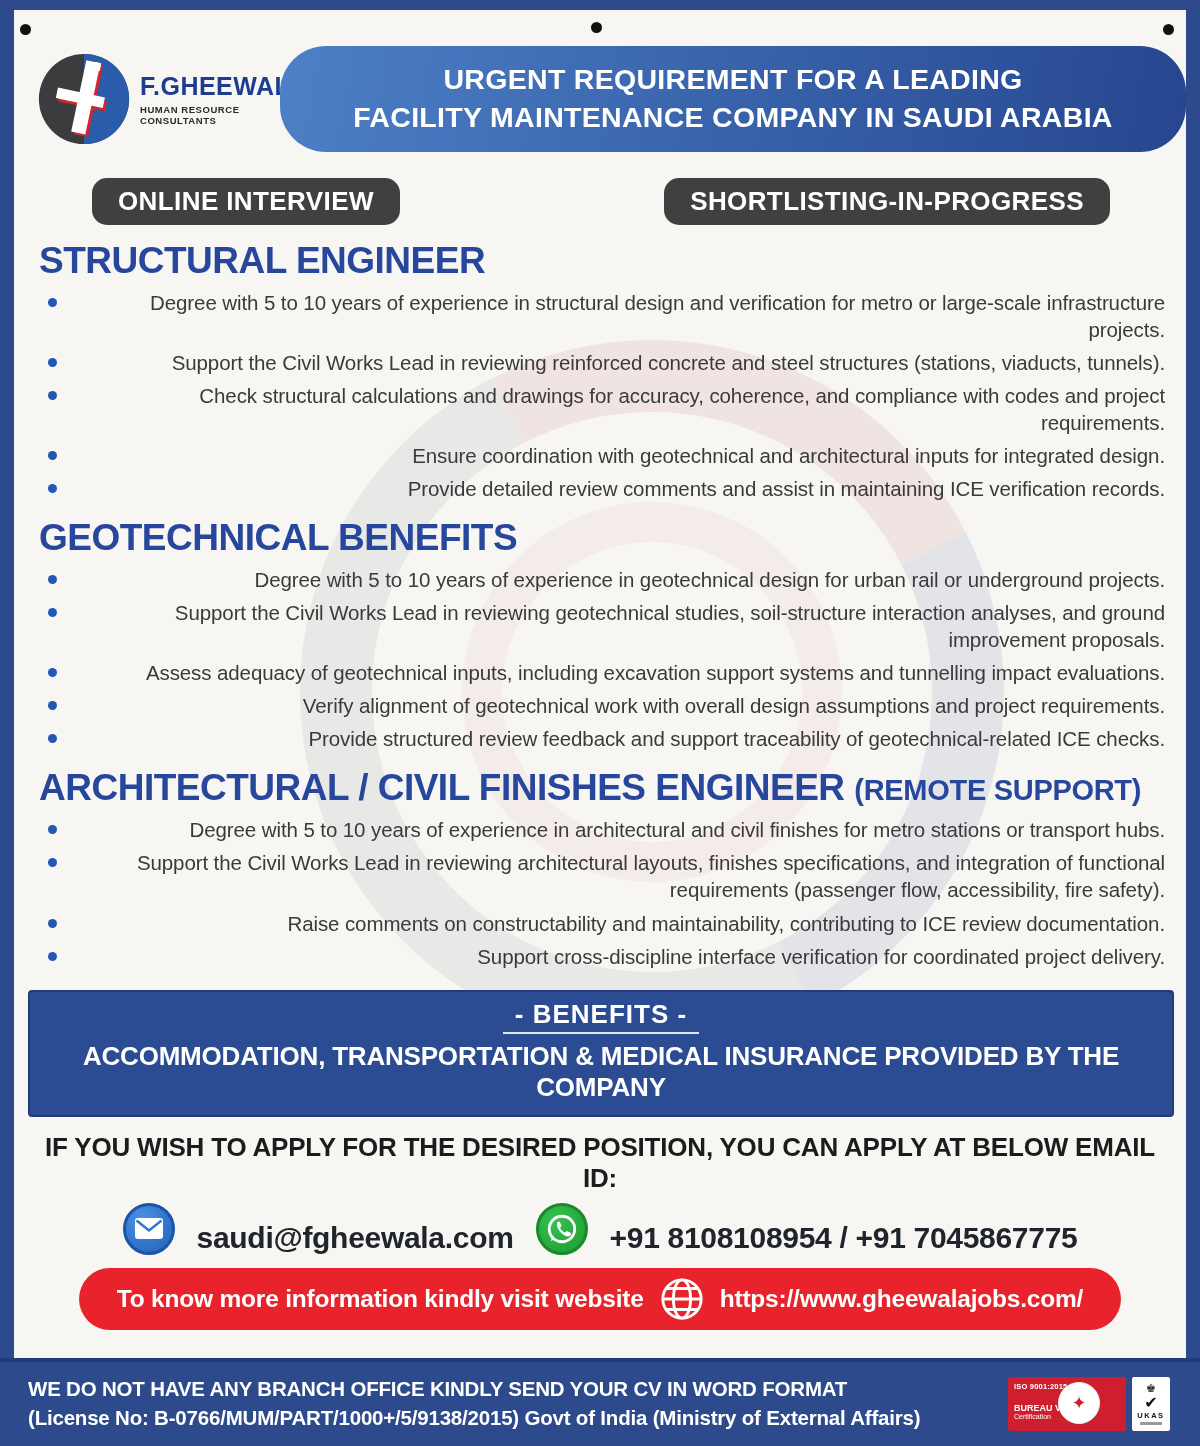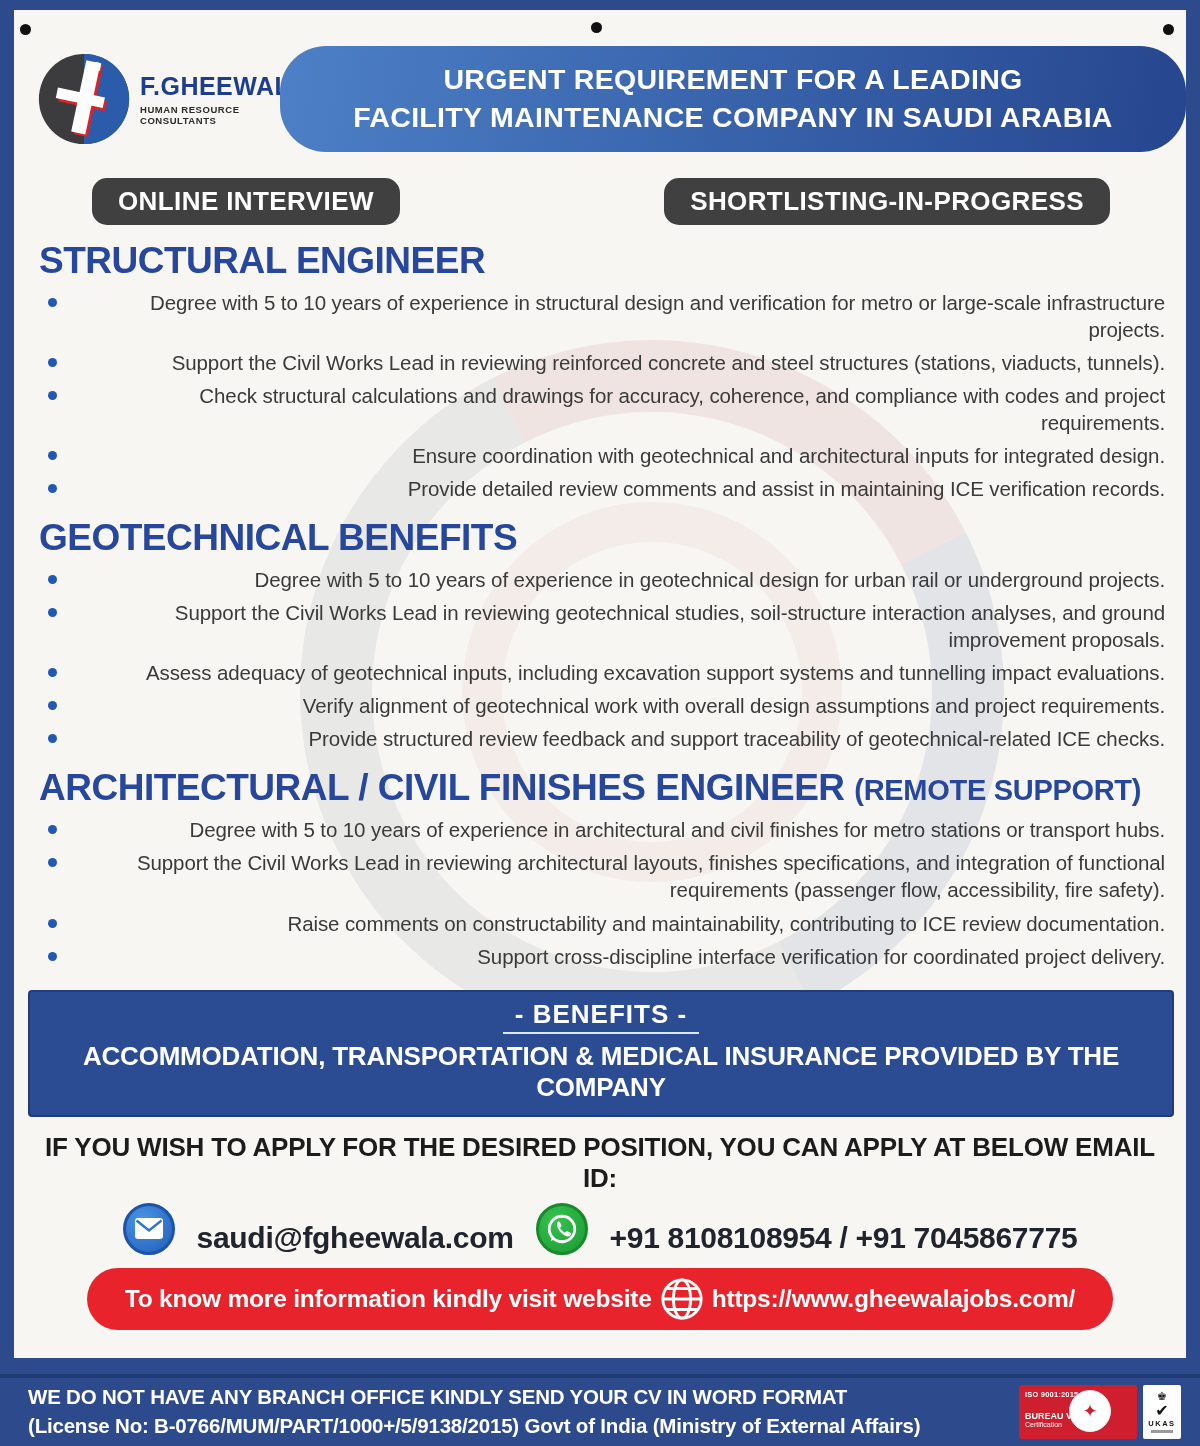--- a/index.html
+++ b/index.html
@@ -97,29 +97,29 @@
     width:52px;height:52px;border-radius:50%;flex:0 0 52px;
     display:flex;align-items:center;justify-content:center;
   }
   .email-icon{background:radial-gradient(circle at 35% 30%,#4b93e4,#1f5fb8);border:3px solid #1b54a8;box-sizing:border-box;}
   .wa-icon{background:radial-gradient(circle at 35% 30%,#35c24f,#1d9a31);border:3px solid #188a2b;box-sizing:border-box;}
   .contact .txt{font-size:30px;font-weight:800;color:#20242c;letter-spacing:-0.3px;}
 
   
   .web-pill{
     margin:13px auto 0;width:fit-content;background:#e8232b;border-radius:42px;
-    padding:8px 38px;display:flex;align-items:center;gap:7px;color:#fff;
+    padding:8px 38px;display:flex;align-items:center;gap:15px;color:#fff;
     font-weight:800;font-size:24.5px;letter-spacing:-0.2px;
   }
 
   
   .footer{
-    position:absolute;left:0;right:0;bottom:0;height:72px;z-index:5;
+    position:absolute;left:0;right:0;bottom:0;height:88px;z-index:5;
     display:flex;justify-content:space-between;align-items:center;
-    padding:0 19px 0 28px;box-sizing:border-box;color:#fff;
+    padding:0 30px 0 28px;box-sizing:border-box;color:#fff;
     border-top:4px solid #203c76;
   }
   .footer .ft{font-size:20.5px;font-weight:700;line-height:1.4;letter-spacing:-0.2px;}
   .badges{display:flex;gap:6px;align-items:center;}
   .bv-badge{
     position:relative;width:118px;height:54px;background:#cf1f2e;border-radius:3px;
     color:#fff;padding:5px 6px;box-sizing:border-box;overflow:hidden;
   }
   .bv-badge .iso{font-size:7.5px;font-weight:700;letter-spacing:0.2px;}
   .bv-badge .name{font-size:9px;font-weight:800;margin-top:12px;}

